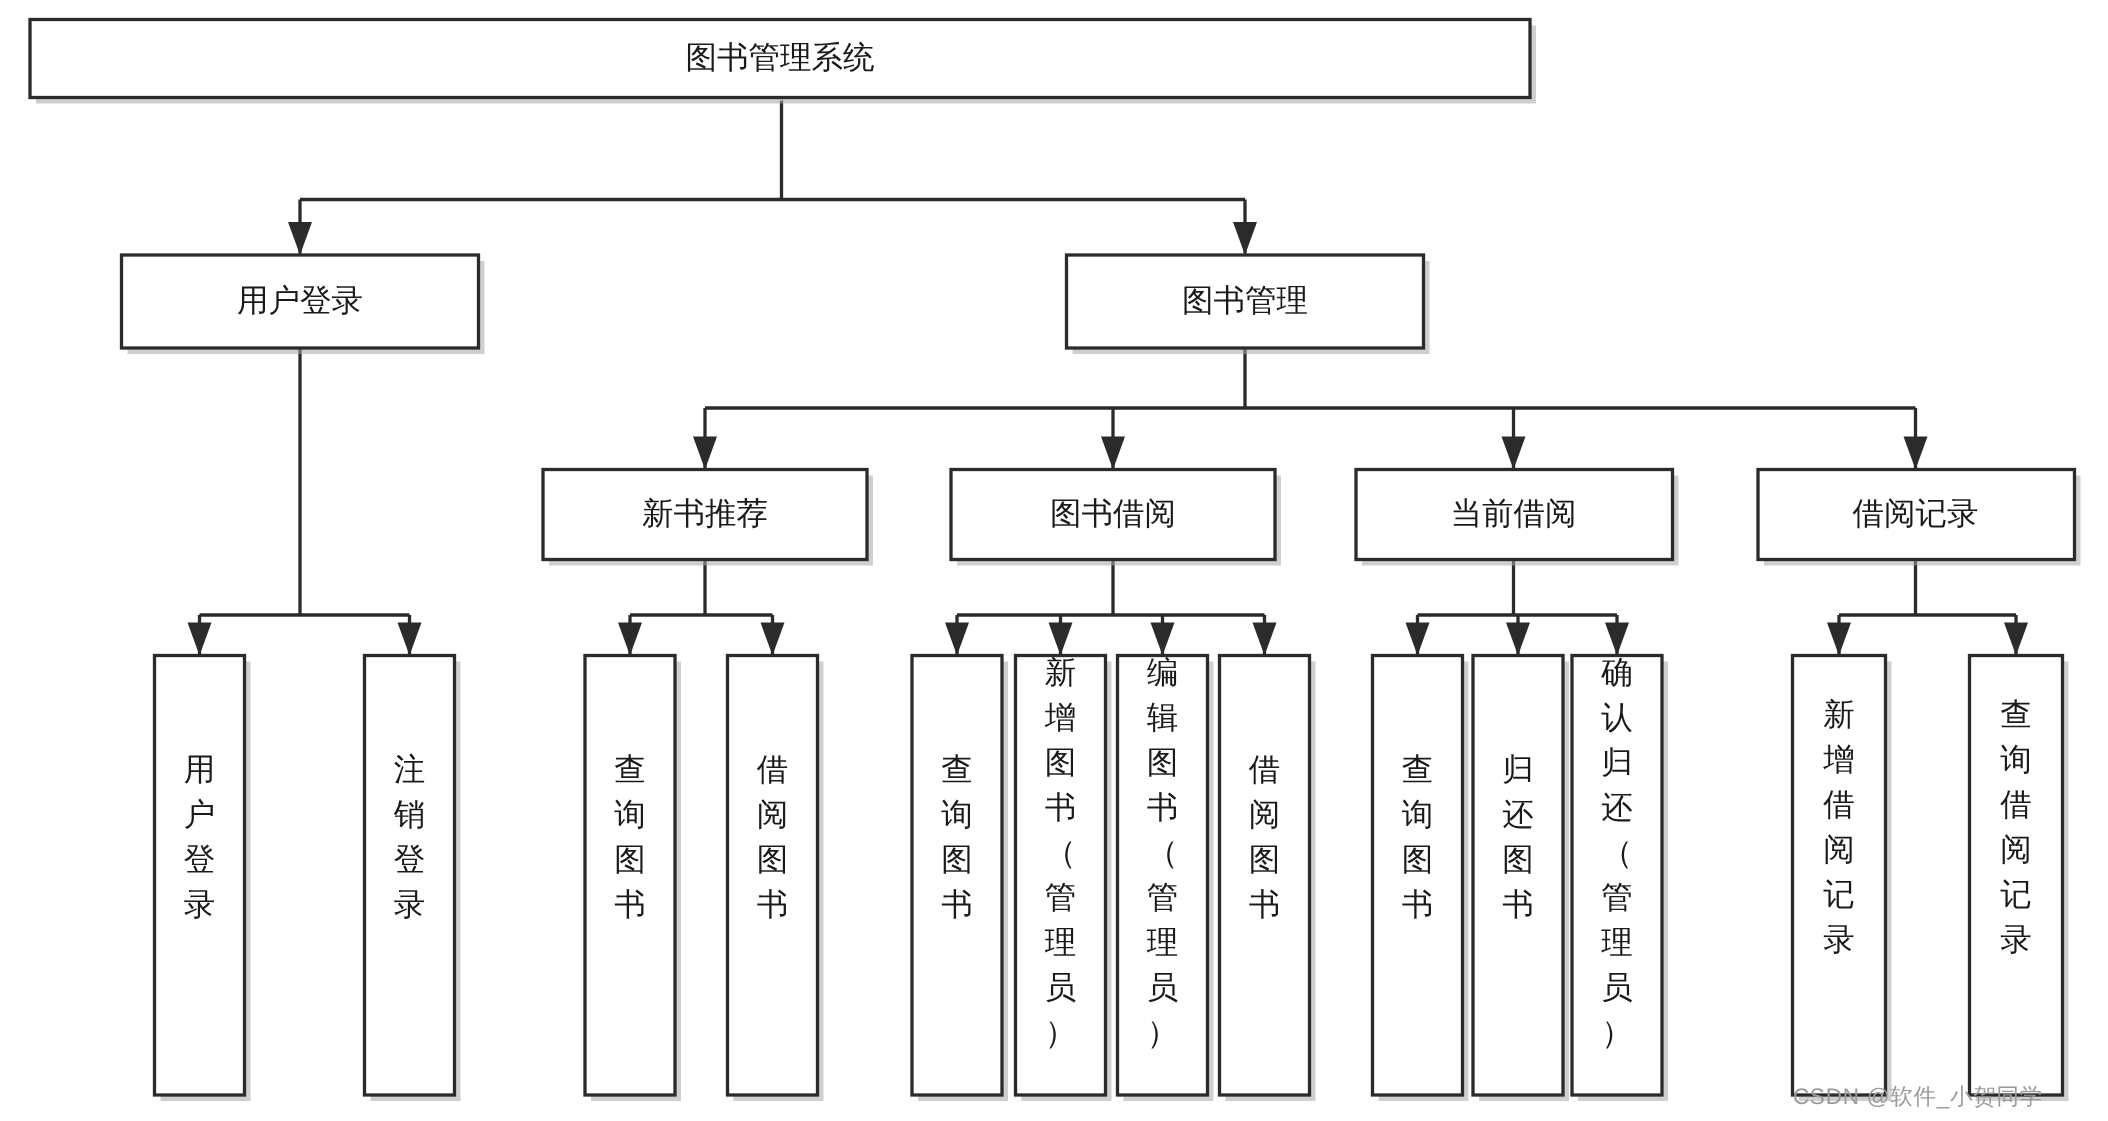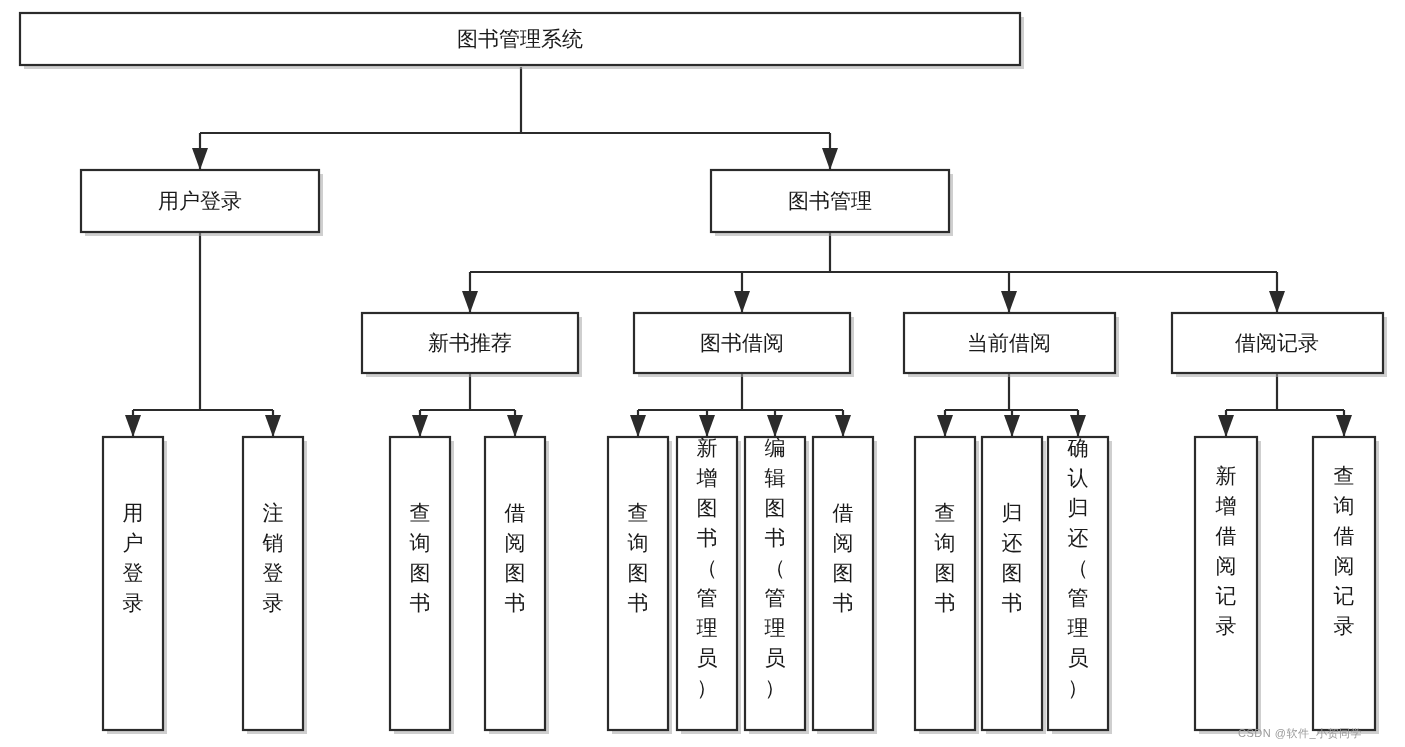--- a/index.html
+++ b/index.html
@@ -47,21 +47,21 @@
     font-family: "Liberation Sans", "DejaVu Sans", sans-serif;
     font-size: 21px;
     fill: #1a1a1a;
     text-anchor: middle;
   }
   .watermark-text {
     position: absolute;
     right: 12px;
     bottom: 6px;
     font-family: "Liberation Sans", "DejaVu Sans", sans-serif;
-    font-size: 11px;
+    font-size: 15px;
     color: #9a9a9a;
     white-space: nowrap;
     letter-spacing: 0.5px;
   }
 </style>
 </head>
 <body>
 
 <div id="diagram-root">
 

